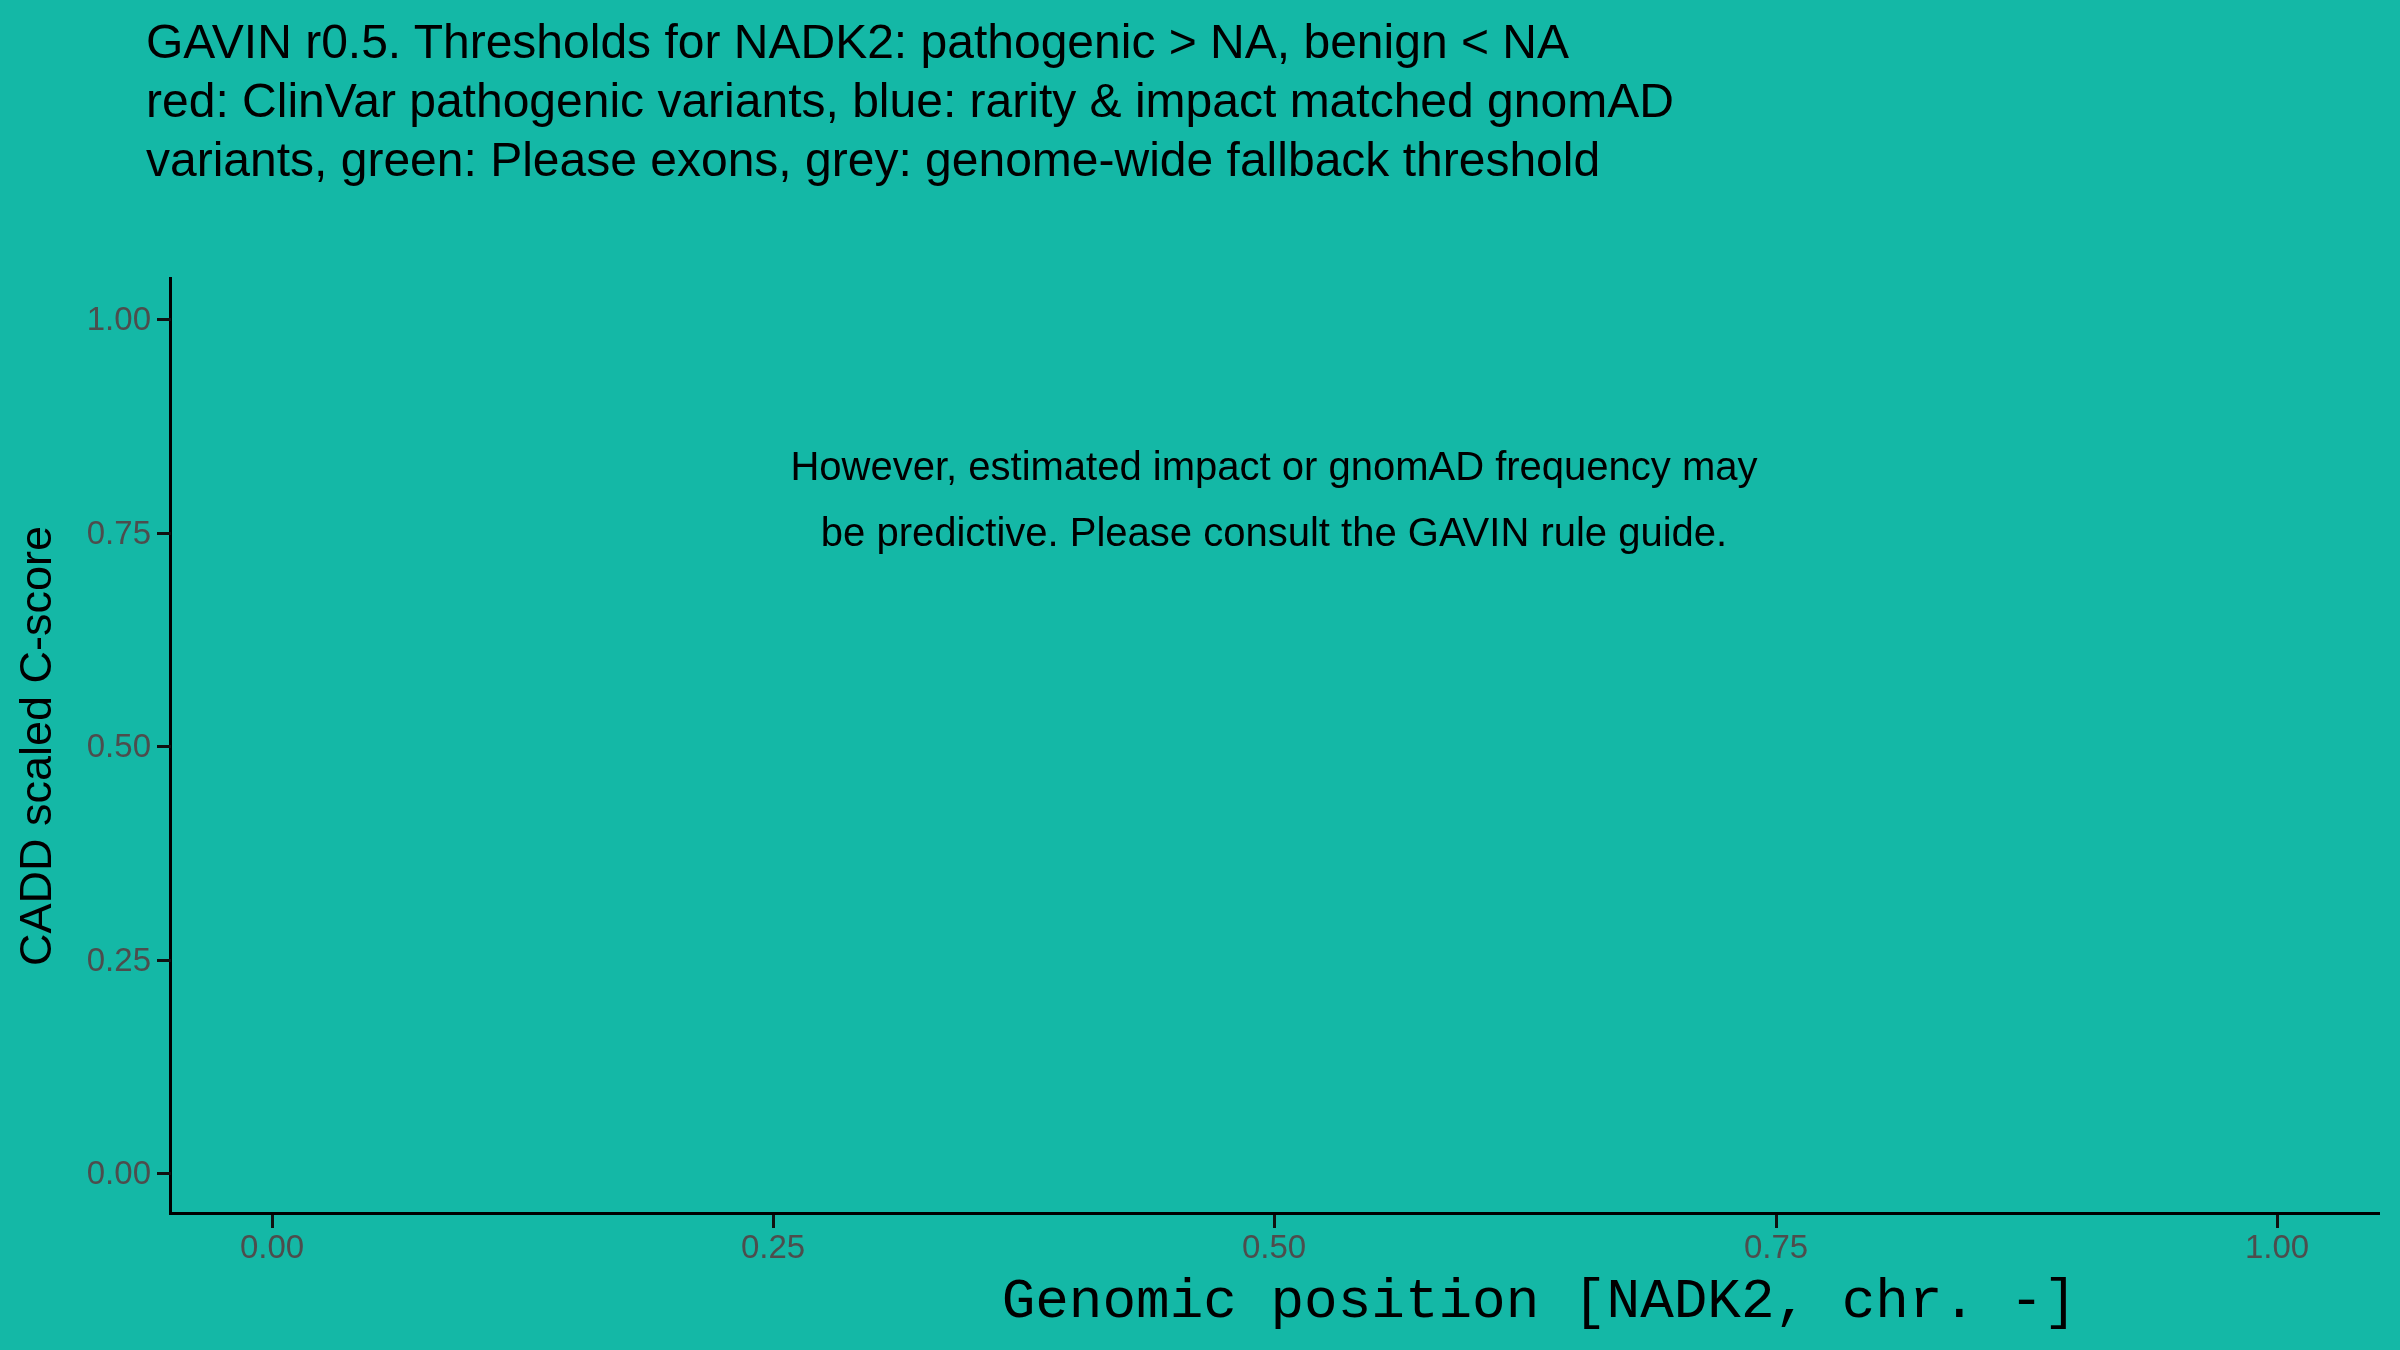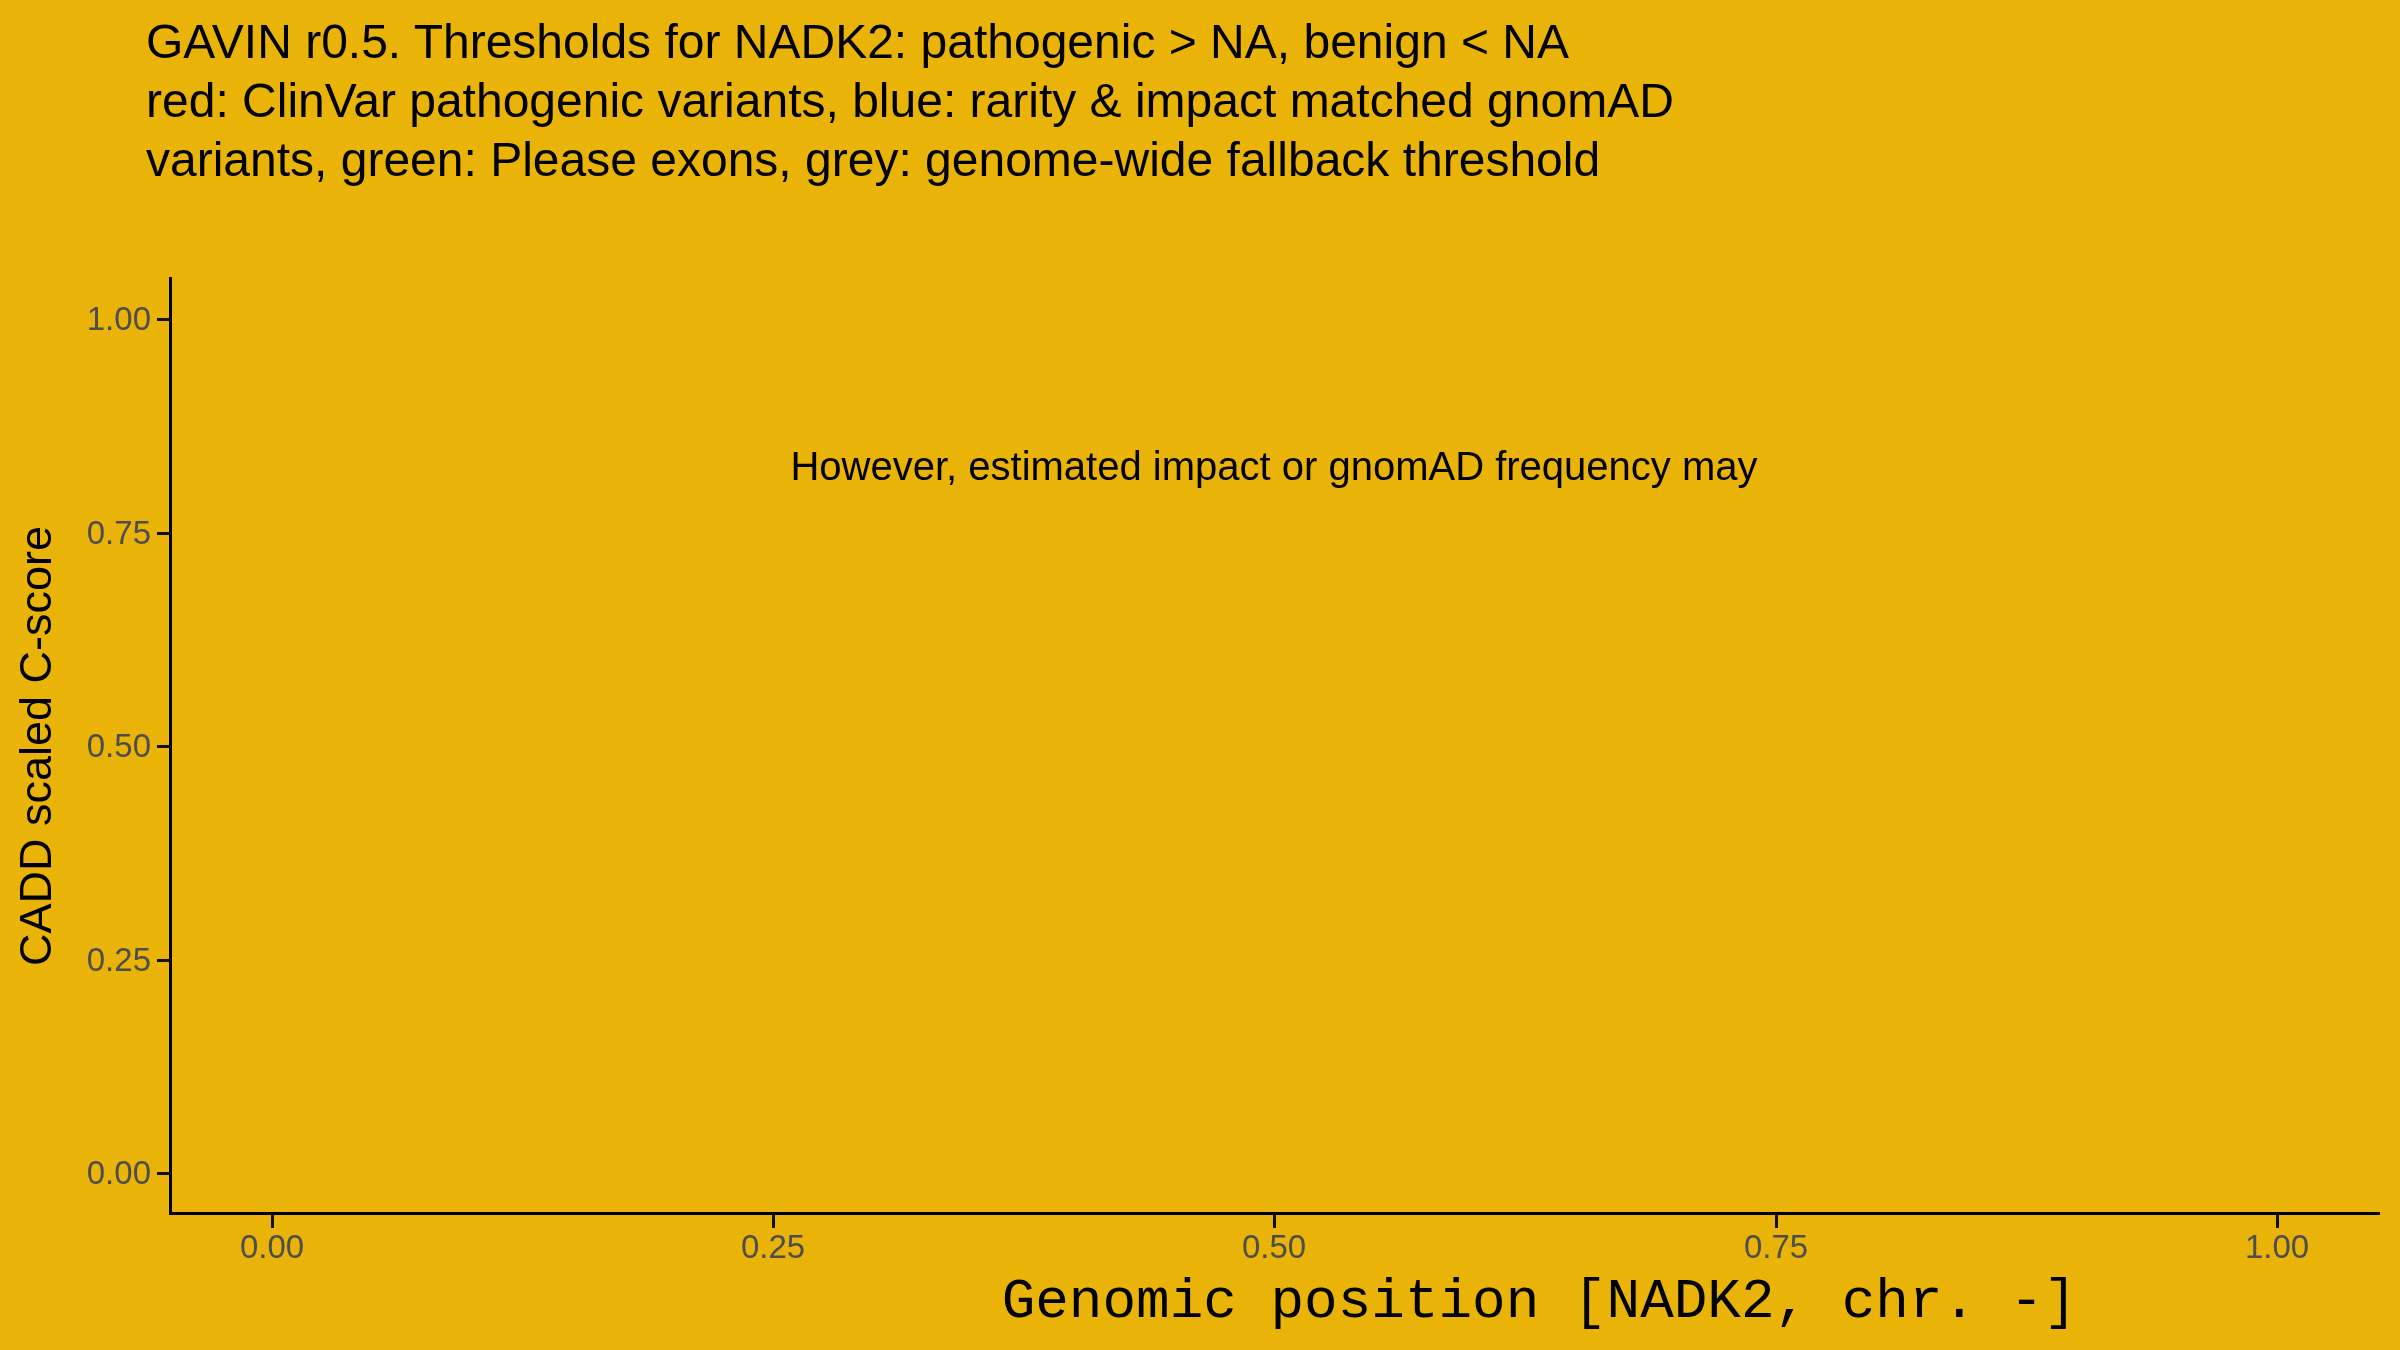--- a/index.html
+++ b/index.html
@@ -4,21 +4,21 @@
 <style>
   html, body {
     margin: 0;
     padding: 0;
     background: #ffffff;
   }
   .figure {
     position: relative;
     width: 2400px;
     height: 1350px;
-    background: #eab308;
+    background: #14b8a6;
     font-family: "Liberation Sans", "DejaVu Sans", sans-serif;
     overflow: hidden;
   }
   
   .plot-title {
     position: absolute;
     left: 146px;
     top: 12px;
     font-size: 48px;
     line-height: 59px;
@@ -150,15 +150,16 @@
   <div class="xtick-label" style="left:693px">0.25</div>
   <div class="xtick-label" style="left:1194px">0.50</div>
   <div class="xtick-label" style="left:1696px">0.75</div>
   <div class="xtick-label" style="left:2197px">1.00</div>
 
   <div class="x-axis-title">Genomic position [NADK2, chr. -]</div>
   <div class="y-axis-title">CADD scaled C-score</div>
 
   <div class="panel-annotation">
     <div>However, estimated impact or gnomAD frequency may</div>
+    <div>be predictive. Please consult the GAVIN rule guide.</div>
   </div>
 
 </div>
 
 </body></html>

